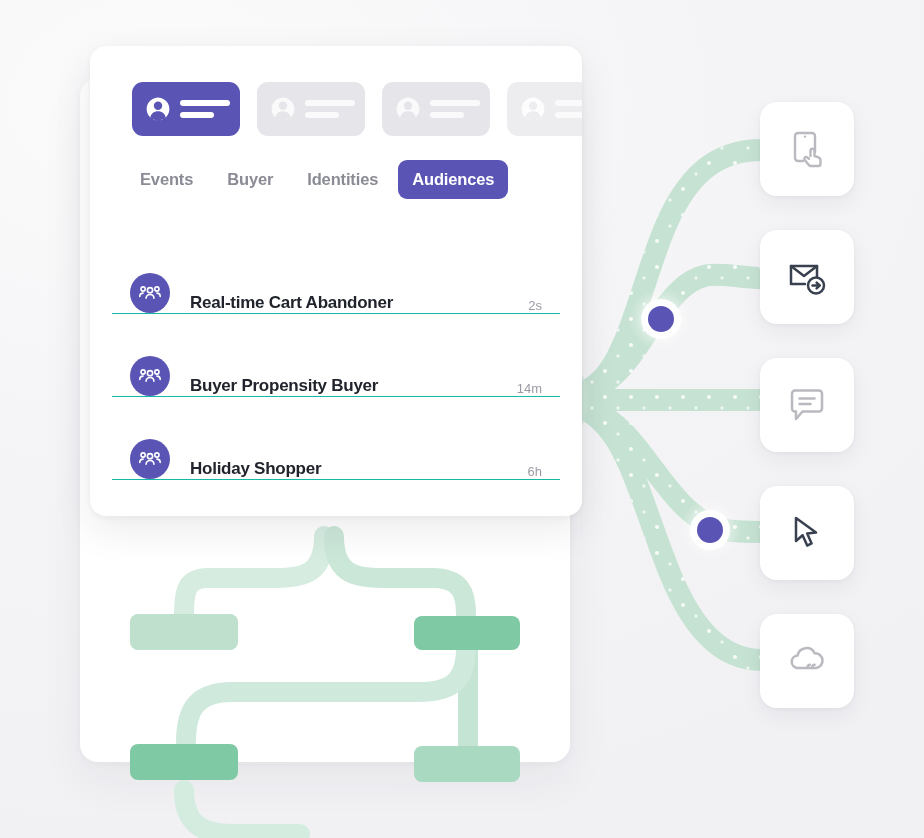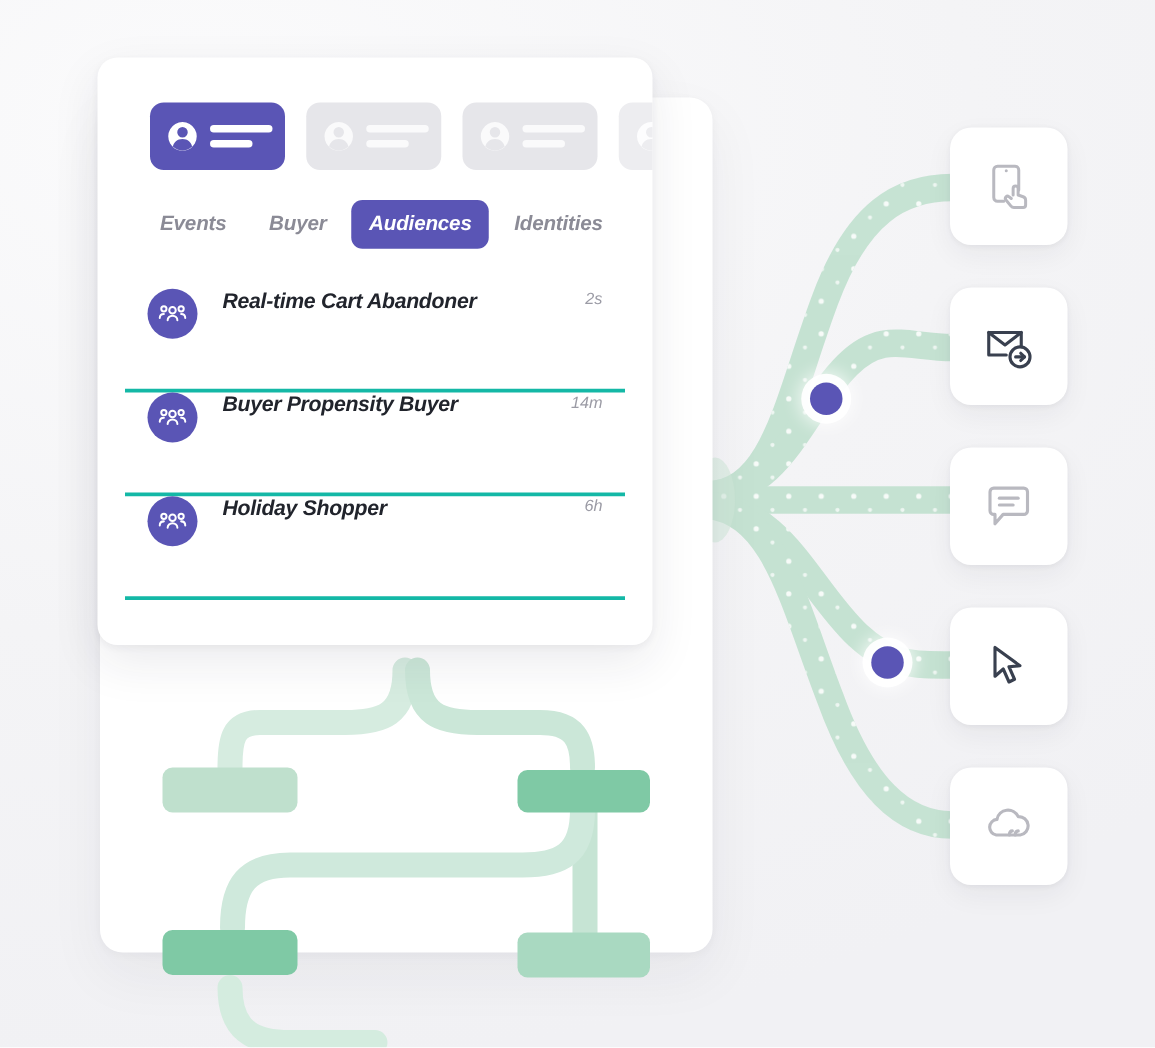--- a/index.html
+++ b/index.html
@@ -43,31 +43,30 @@
     background: #ffffff;
     border-radius: 18px;
     box-shadow: 0 18px 46px rgba(30, 32, 60, 0.055),
                 0 2px 8px rgba(30, 32, 60, 0.035);
     z-index: 3;
   }
 
   
   #inner-card {
     position: absolute;
-    left: 78px;
+    left: 90px;
     top: 46px;
-    width: 444px;
+    width: 492px;
     height: 470px;
     background: #ffffff;
     border-radius: 16px;
     box-shadow: 0 14px 38px rgba(30, 32, 60, 0.085),
                 0 2px 6px rgba(30, 32, 60, 0.05);
     z-index: 6;
     overflow: hidden;
-    font-style: italic;
   }
 
   
   #chips-row {
     position: absolute;
     left: 42px;
     top: 36px;
     display: flex;
     gap: 17px;
   }
@@ -128,24 +127,24 @@
   
   #audience-list {
     position: absolute;
     left: 22px;
     top: 185px;
     right: 22px;
   }
   .list-row {
     height: 83px;
     display: flex;
-    align-items: flex-start;
+    align-items: flex-end;
     padding: 0 18px;
     box-sizing: border-box;
-    border-bottom: 3px solid #14b8a6;
+    border-bottom: 1px solid #14b8a6;
   }
   .list-row:first-child { border-top: 0; }
   .row-avatar {
     width: 40px;
     height: 40px;
     border-radius: 50%;
     background: #5a55b5;
     flex: none;
     display: flex;
     align-items: center;
@@ -306,22 +305,22 @@
         <div class="chip-lines">
           <span class="l1"></span>
             <span class="l2"></span>
         </div>
       </div>
     </div>
 
     <div id="tabs-row">
       <div class="tab">Events</div>
       <div class="tab">Buyer</div>
+      <div class="tab">Identities</div>
       <div class="tab selected">Audiences</div>
-      <div class="tab">Identities</div>
     </div>
 
     <div id="audience-list">
 
       <div class="list-row">
         <div class="row-avatar">
           <svg width="24" height="24" viewBox="0 0 24 24" fill="none" stroke="#ffffff" stroke-width="1.6" stroke-linecap="round" stroke-linejoin="round">
             <circle cx="12" cy="9.2" r="2.6"></circle>
             <path d="M8.1 17.2 c0-2.2 1.7-3.7 3.9-3.7 s3.9 1.5 3.9 3.7"></path>
             <circle cx="5.1" cy="8" r="2.1"></circle>

